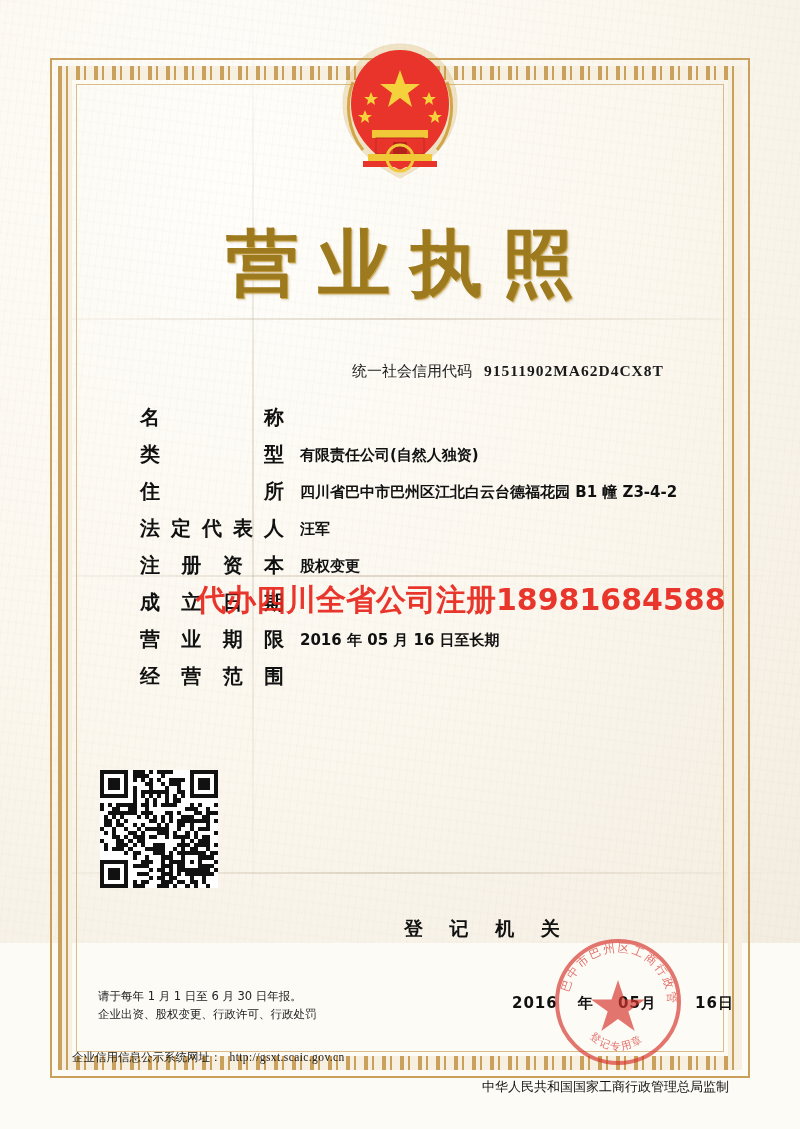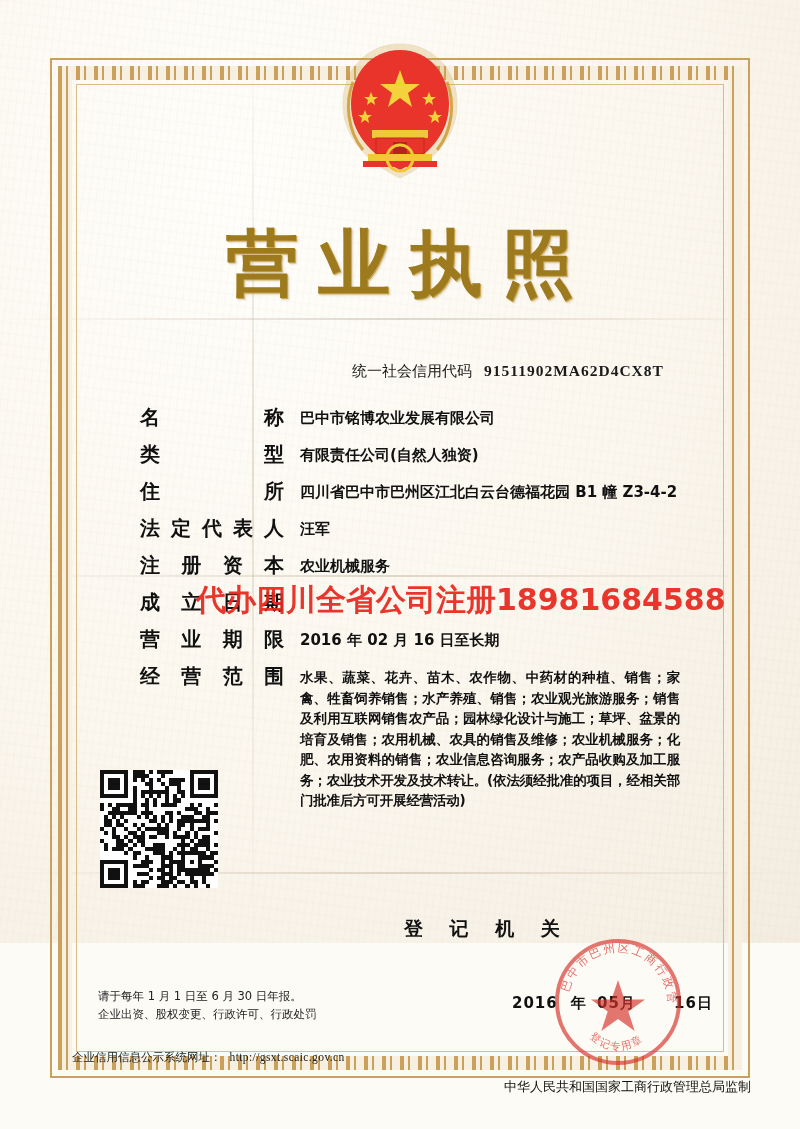--- a/index.html
+++ b/index.html
@@ -205,21 +205,21 @@
     position: absolute;
     left: 512px;
     top: 994px;
     font-family: "DejaVu Sans", sans-serif;
     font-size: 15px;
     font-weight: bold;
     color: #111;
     letter-spacing: 1px;
     white-space: nowrap;
   }
-  .issue-date .y { margin-right: 13px; }
+  .issue-date .y { margin-right: 20px; }
 
   
   .seal {
     position: absolute;
     left: 548px;
     top: 932px;
     width: 140px;
     height: 140px;
     opacity: 0.78;
   }
@@ -246,21 +246,21 @@
     color: #222;
     white-space: nowrap;
   }
   .bottom-left .url {
     font-family: "Liberation Serif", serif;
     margin-left: 8px;
     letter-spacing: 0.4px;
   }
   .bottom-right {
     position: absolute;
-    left: 504px;
+    left: 482px;
     top: 1078px;
     font-family: "DejaVu Sans", sans-serif;
     font-size: 13px;
     color: #111;
     white-space: nowrap;
   }
 </style>
 </head>
 <body>
 
@@ -311,21 +311,20 @@
   <div class="credit-line">
     <span>统一社会信用代码</span><span class="code">91511902MA62D4CX8T</span>
   </div>
 
   <div class="fields" id="fields">
       <div class="row">
         <div class="label">
           <span>名</span>
           <span>称</span>
         </div>
-        <div class="value">巴中市铭博农业发展有限公司</div>
       </div>
       <div class="row">
         <div class="label">
           <span>类</span>
           <span>型</span>
         </div>
         <div class="value">有限责任公司(自然人独资)</div>
       </div>
       <div class="row">
         <div class="label">
@@ -344,47 +343,46 @@
         </div>
         <div class="value">汪军</div>
       </div>
       <div class="row capital">
         <div class="label">
           <span>注</span>
           <span>册</span>
           <span>资</span>
           <span>本</span>
         </div>
-        <div class="value">农业机械服务</div>
+        <div class="value">股权变更</div>
       </div>
       <div class="row">
         <div class="label">
           <span>成</span>
           <span>立</span>
           <span>日</span>
           <span>期</span>
         </div>
       </div>
       <div class="row">
         <div class="label">
           <span>营</span>
           <span>业</span>
           <span>期</span>
           <span>限</span>
         </div>
-        <div class="value">2016 年 02 月 16 日至长期</div>
+        <div class="value">2016 年 05 月 16 日至长期</div>
       </div>
       <div class="row scope">
         <div class="label">
           <span>经</span>
           <span>营</span>
           <span>范</span>
           <span>围</span>
         </div>
-        <div class="value">水果、蔬菜、花卉、苗木、农作物、中药材的种植、销售；家禽、牲畜饲养销售；水产养殖、销售；农业观光旅游服务；销售及利用互联网销售农产品；园林绿化设计与施工；草坪、盆景的培育及销售；农用机械、农具的销售及维修；农业机械服务；化肥、农用资料的销售；农业信息咨询服务；农产品收购及加工服务；农业技术开发及技术转让。(依法须经批准的项目，经相关部门批准后方可开展经营活动)</div>
       </div>
     </div>
 
   <div class="qr">
     <svg class="qrgrid" viewBox="0 0 29 29" width="118" height="118" shape-rendering="crispEdges" xmlns="http://www.w3.org/2000/svg">
       <rect width="29" height="29" fill="#ffffff"></rect>
       <g fill="#111111" id="qrcells">
           <rect x="0" y="0" width="1" height="1"></rect>
           <rect x="1" y="0" width="1" height="1"></rect>
           <rect x="2" y="0" width="1" height="1"></rect>
@@ -818,21 +816,21 @@
           <rect x="26" y="28" width="1" height="1"></rect>
         </g>
     </svg>
   </div>
 
   <div class="watermark">代办四川全省公司注册18981684588</div>
 
   <div class="authority">登 记 机 关</div>
   <div class="issue-date">
     <span class="y">2016</span><span>年</span>
-    <span style="margin-left:4px">05</span><span>月</span>
+    <span style="margin-left:18px">05</span><span>月</span>
     <span style="margin-left:32px">16</span><span>日</span>
   </div>
 
   <div class="seal">
     <svg viewBox="0 0 140 140" width="140" height="140" xmlns="http://www.w3.org/2000/svg">
       <defs>
         <path id="sealArcTop" d="M 20,70 A 50,50 0 0 1 120,70"></path>
         <path id="sealArcBottom" d="M 34,92 A 38,38 0 0 0 106,92"></path>
       </defs>
       <circle cx="70" cy="70" r="61" fill="none" stroke="#d7322c" stroke-width="4" opacity="0.85"></circle>

